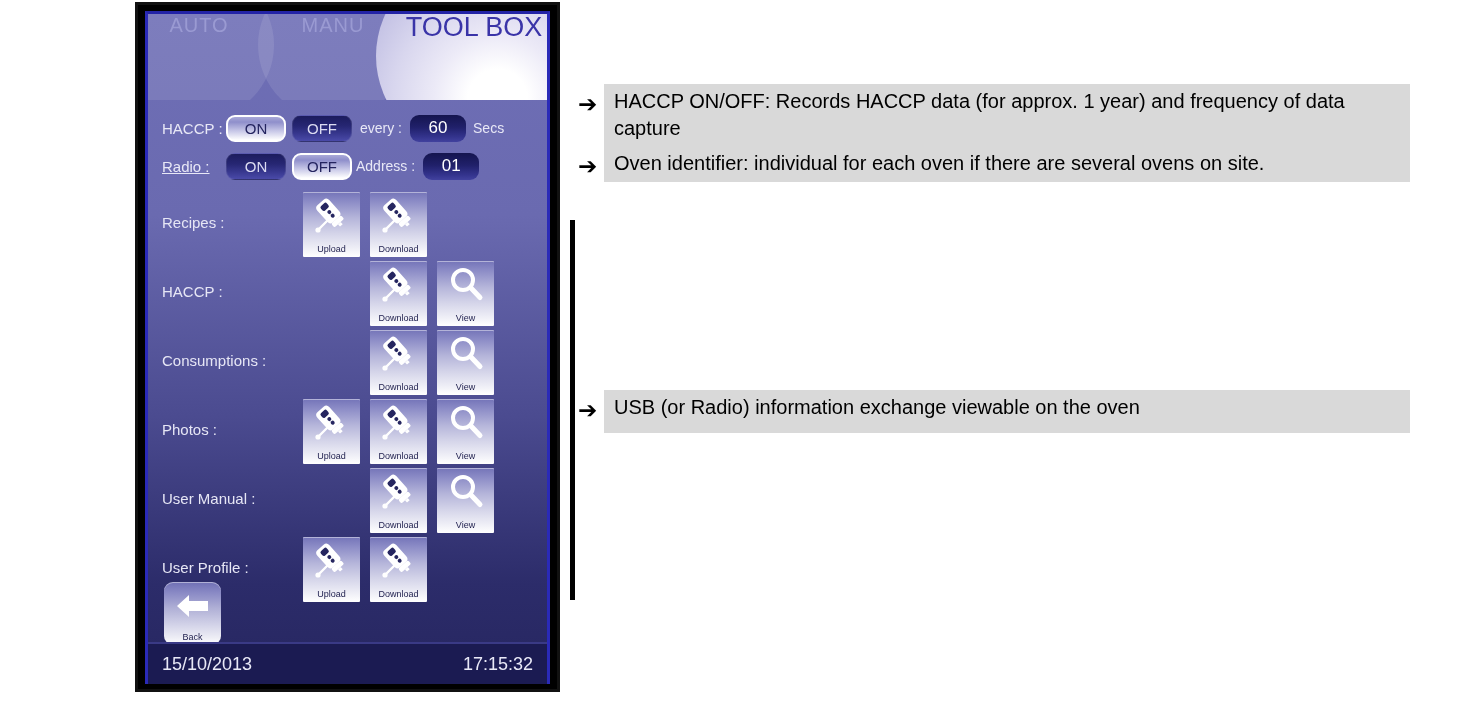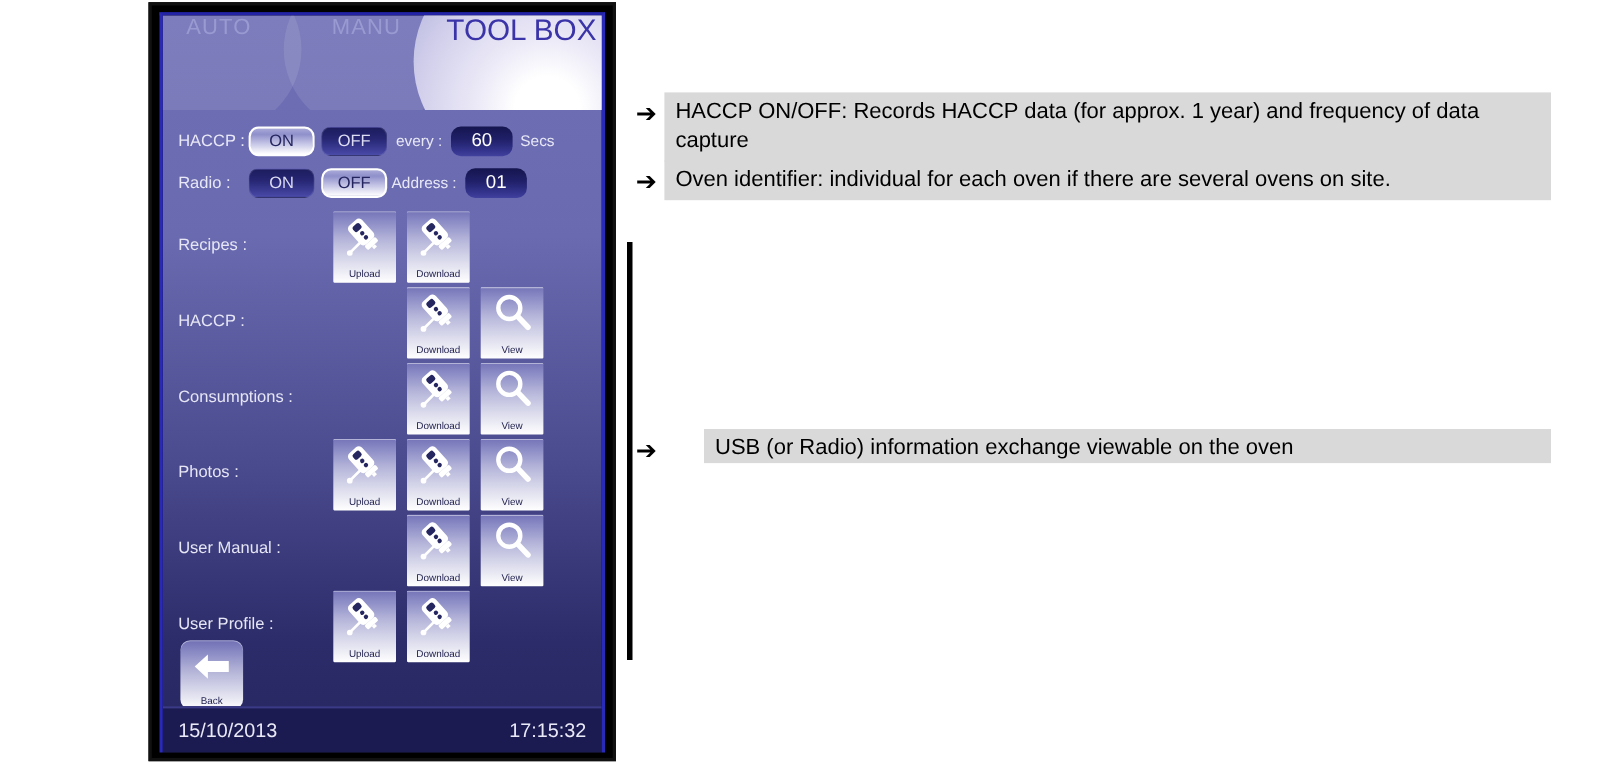--- a/index.html
+++ b/index.html
@@ -164,21 +164,21 @@
     background:#d9d9d9;color:#000;
     font-size:20px;line-height:1.35;
     padding:4px 8px 5px 10px;
     font-family:"Liberation Sans", sans-serif;
   }
   #annotation-1{left:578px;top:84px;width:832px;}
   #annotation-1 .anno-text{width:810px;box-sizing:border-box;}
   #annotation-2{left:578px;top:146px;width:832px;}
   #annotation-2 .anno-text{width:810px;box-sizing:border-box;}
   #annotation-3{left:578px;top:390px;width:832px;}
-  #annotation-3 .anno-text{width:810px;box-sizing:border-box;padding-bottom:0;margin-left:36px;}
+  #annotation-3 .anno-text{width:810px;box-sizing:border-box;padding-bottom:12px;}
 
   #bracket-line{
     position:absolute;left:570px;top:220px;width:5px;height:380px;
     background:#000000;
   }
 </style>
 </head>
 <body>
 
 <div id="device-frame">
@@ -199,21 +199,21 @@
     <div class="setting-row" id="row-haccp">
       <span class="setting-label" style="width:62px;">HACCP :</span>
       <div class="toggle-btn toggle-selected" style="margin-left:2px;">ON</div>
       <div class="toggle-btn toggle-off-state" style="margin-left:6px;">OFF</div>
       <span class="unit-label" style="margin-left:8px;">every :</span>
       <div class="value-field" style="margin-left:8px;">60</div>
       <span class="unit-label" style="margin-left:7px;">Secs</span>
     </div>
 
     <div class="setting-row" id="row-radio">
-      <span class="setting-label" style="width:62px;">Radio :</span>
+      <span class="setting-label" style="width:62px;text-decoration:underline;">Radio :</span>
       <div class="toggle-btn toggle-off-state" style="margin-left:2px;">ON</div>
       <div class="toggle-btn toggle-selected" style="margin-left:6px;">OFF</div>
       <span class="unit-label" style="margin-left:4px;">Address :</span>
       <div class="value-field" style="margin-left:8px;">01</div>
     </div>
 
     <div id="rows-area">
         <div class="action-row">
           <div class="action-label">Recipes :</div>
           <div class="btn-slot slot-1">

